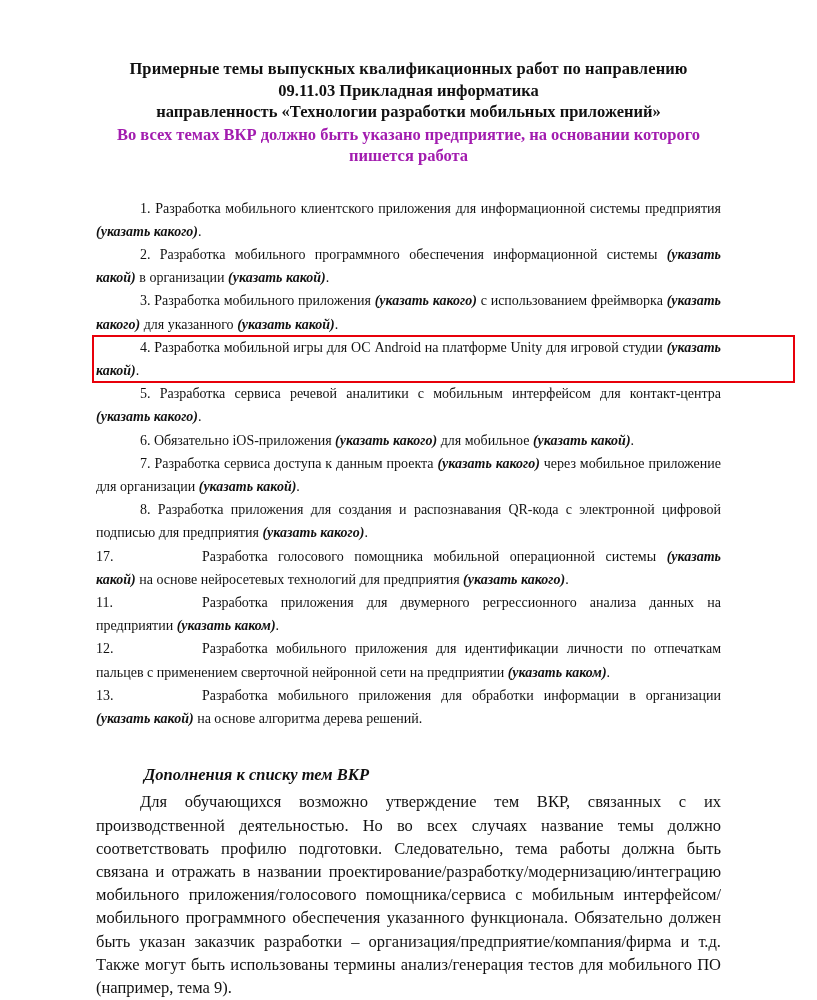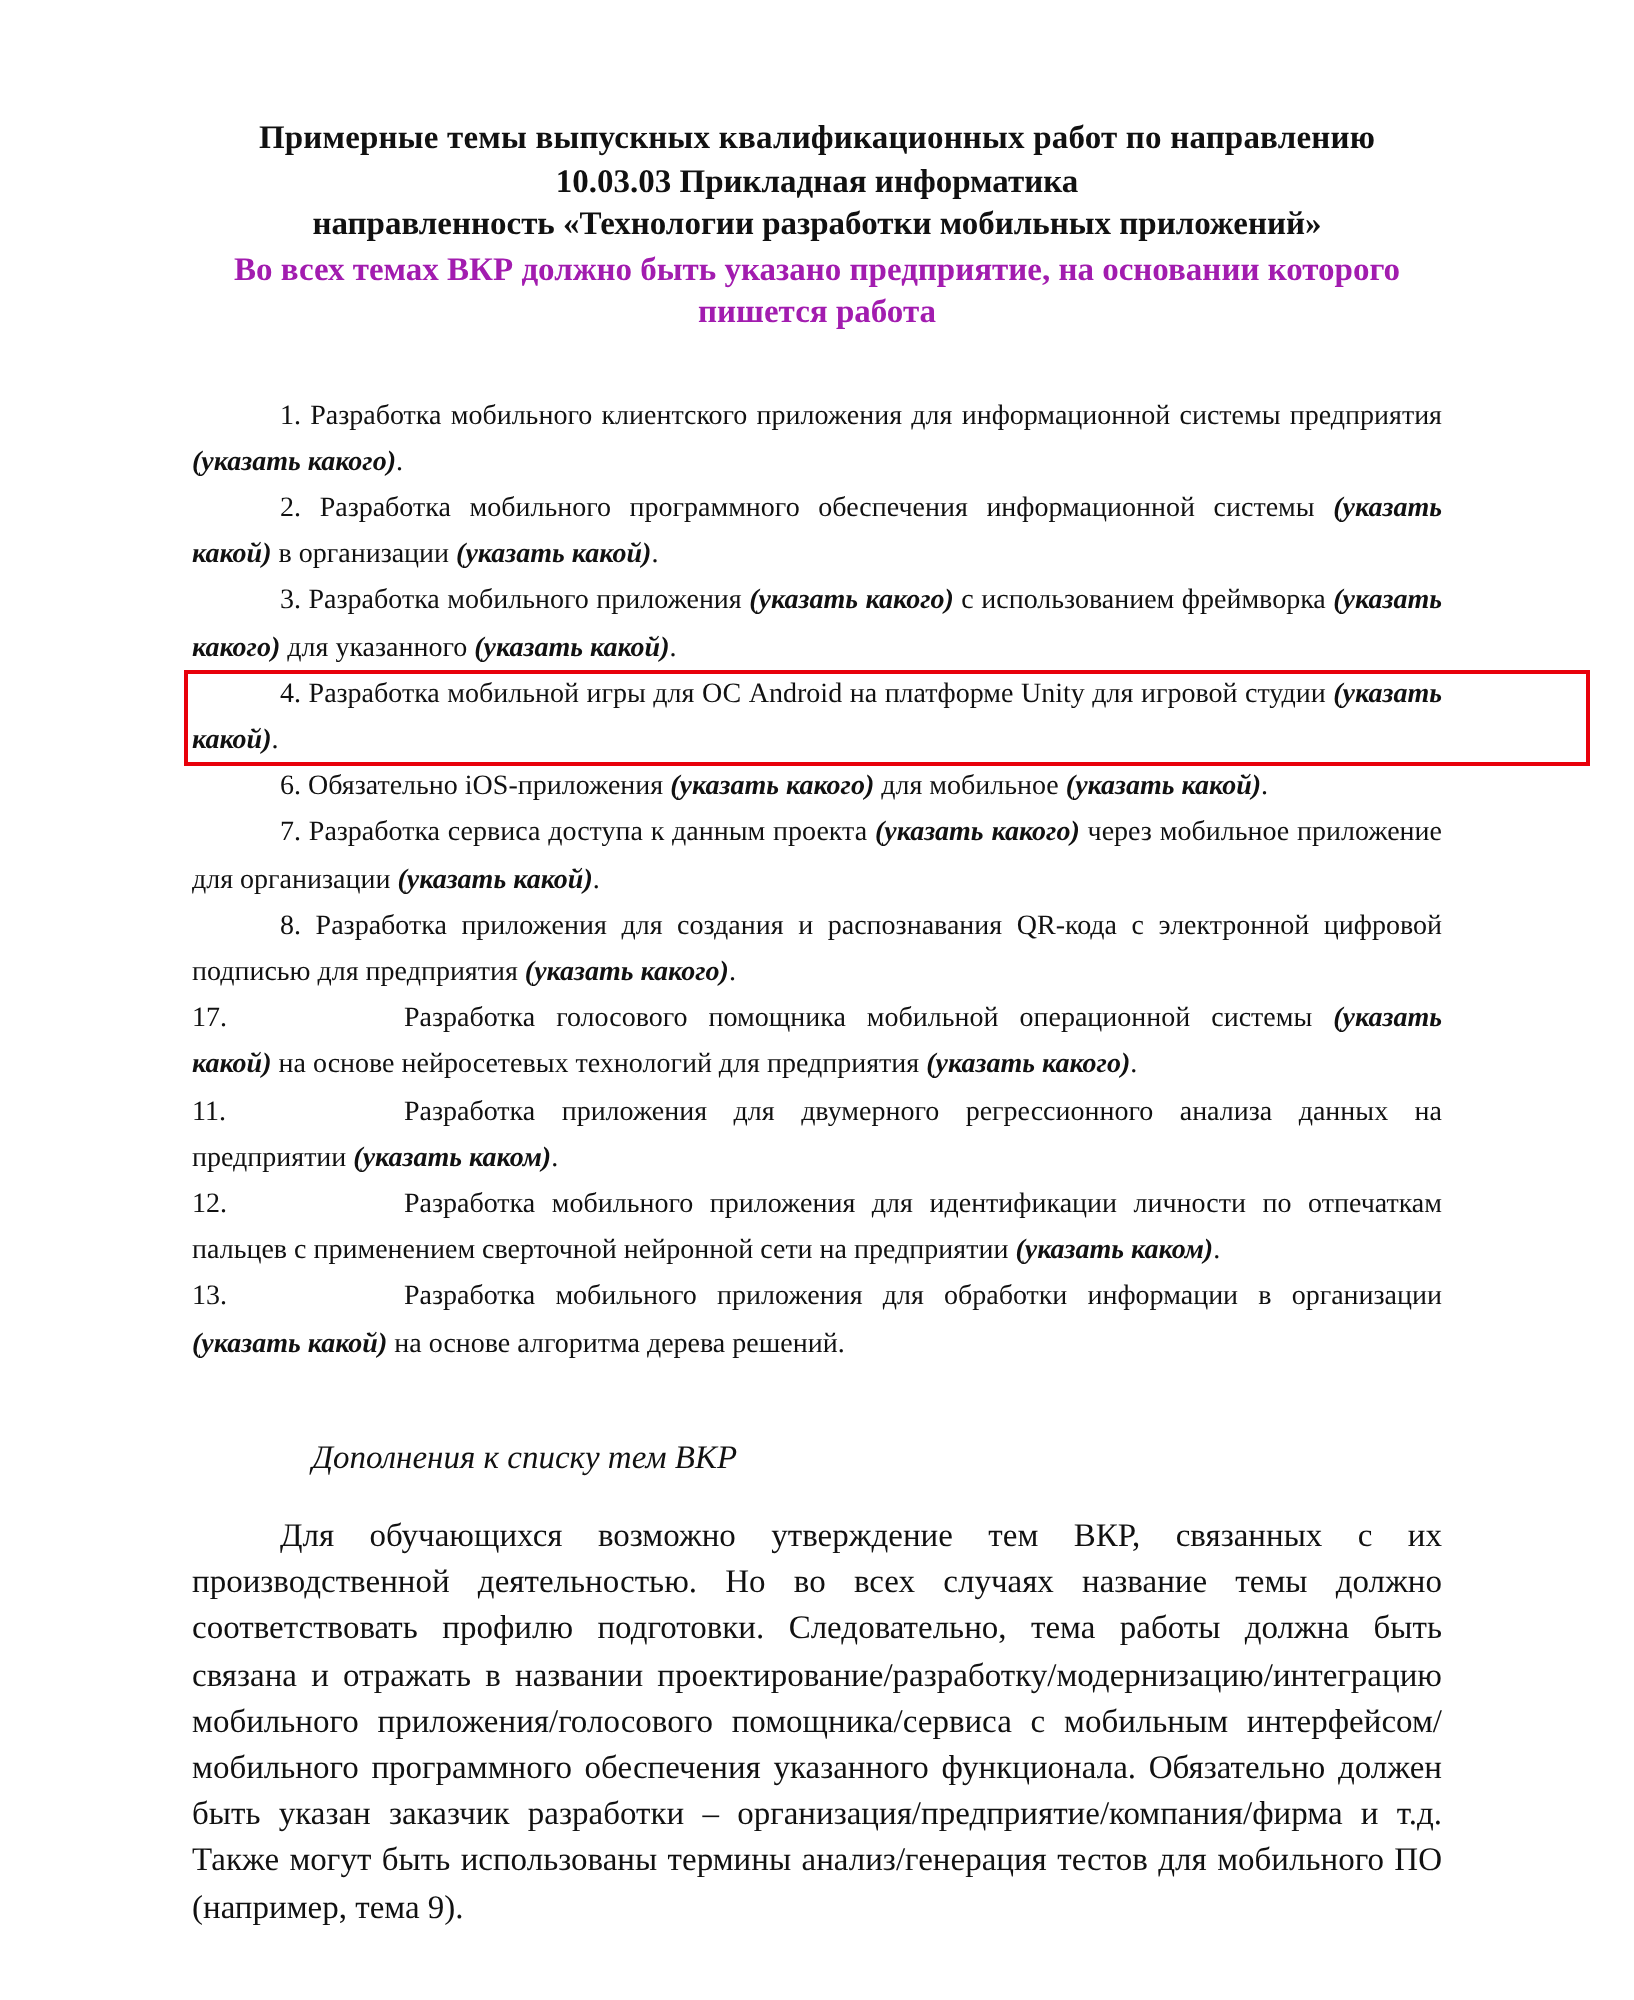--- a/index.html
+++ b/index.html
@@ -84,53 +84,54 @@
     box-sizing: border-box;
     pointer-events: none;
   }
   .addendum {
     margin-top: 33px;
     font-size: 16.5px;
     line-height: 23.2px;
   }
   .addendum-title {
     font-style: italic;
-    font-weight: normal;
+    font-weight: bold;
     text-indent: 44px;
-    margin: 16px;
+    margin: 4px;
   }
   .addendum-body {
     margin: 0;
     text-indent: 44px;
     text-align: justify;
     text-justify: inter-word;
   }
 </style>
 </head>
 <body>
 
 <div id="page">
 
   <div class="content">
 
     <div class="header-block">
       <span class="header-line header-line-1">Примерные темы выпускных квалификационных работ по направлению</span>
-      <span class="header-line">10.03.03 Прикладная информатика</span>
+      <span class="header-line">09.11.03 Прикладная информатика</span>
       <span class="header-line">направленность «Технологии разработки мобильных приложений»</span>
       <div class="warn-block">
         <span class="warn">Во всех темах ВКР должно быть указано предприятие, на основании которого</span>
         <span class="warn">пишется работа</span>
       </div>
     </div>
 
     <div class="list-block" id="list-block">
         <p class="item"><span>1. </span><span>Разработка мобильного клиентского приложения для информационной системы предприятия </span><span class="it">(указать какого)</span><span>.</span></p>
         <p class="item"><span>2. </span><span>Разработка мобильного программного обеспечения информационной системы </span><span class="it">(указать какой)</span><span> в организации </span><span class="it">(указать какой)</span><span>.</span></p>
         <p class="item"><span>3. </span><span>Разработка мобильного приложения </span><span class="it">(указать какого)</span><span> с использованием фреймворка </span><span class="it">(указать какого)</span><span> для указанного </span><span class="it">(указать какой)</span><span>.</span></p>
         <p class="item"><span>4. </span><span>Разработка мобильной игры для ОС Android на платформе Unity для игровой студии </span><span class="it">(указать какой)</span><span>.</span></p>
+        <p class="item"><span>5. </span><span>Разработка сервиса речевой аналитики с мобильным интерфейсом для контакт-центра </span><span class="it">(указать какого)</span><span>.</span></p>
         <p class="item"><span>6. </span><span>Обязательно iOS-приложения </span><span class="it">(указать какого)</span><span> для мобильное </span><span class="it">(указать какой)</span><span>.</span></p>
         <p class="item"><span>7. </span><span>Разработка сервиса доступа к данным проекта </span><span class="it">(указать какого)</span><span>  через мобильное приложение для организации </span><span class="it">(указать какой)</span><span>.</span></p>
         <p class="item"><span>8. </span><span>Разработка приложения для создания и распознавания QR-кода с электронной цифровой подписью для предприятия </span><span class="it">(указать какого)</span><span>.</span></p>
         <p class="item wide-indent"><span class="num-wide">17.</span><span class="num-gap">&nbsp;</span><span>Разработка голосового помощника мобильной операционной системы </span><span class="it">(указать какой)</span><span> на основе нейросетевых технологий для предприятия </span><span class="it">(указать какого)</span><span>.</span></p>
         <p class="item wide-indent"><span class="num-wide">11.</span><span class="num-gap">&nbsp;</span><span>Разработка приложения для двумерного регрессионного анализа данных на предприятии </span><span class="it">(указать каком)</span><span>.</span></p>
         <p class="item wide-indent"><span class="num-wide">12.</span><span class="num-gap">&nbsp;</span><span>Разработка мобильного приложения для идентификации личности по отпечаткам пальцев с применением сверточной нейронной сети на предприятии </span><span class="it">(указать каком)</span><span>.</span></p>
         <p class="item wide-indent"><span class="num-wide">13.</span><span class="num-gap">&nbsp;</span><span>Разработка мобильного приложения для обработки информации в организации </span><span class="it">(указать какой)</span><span> на основе алгоритма дерева решений.</span></p>
       </div>
 
     <div class="addendum">

